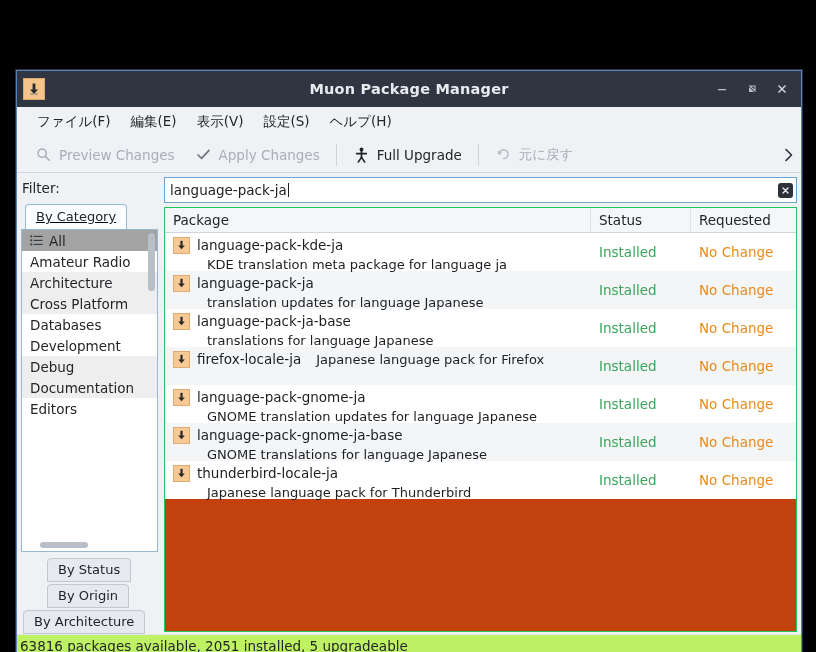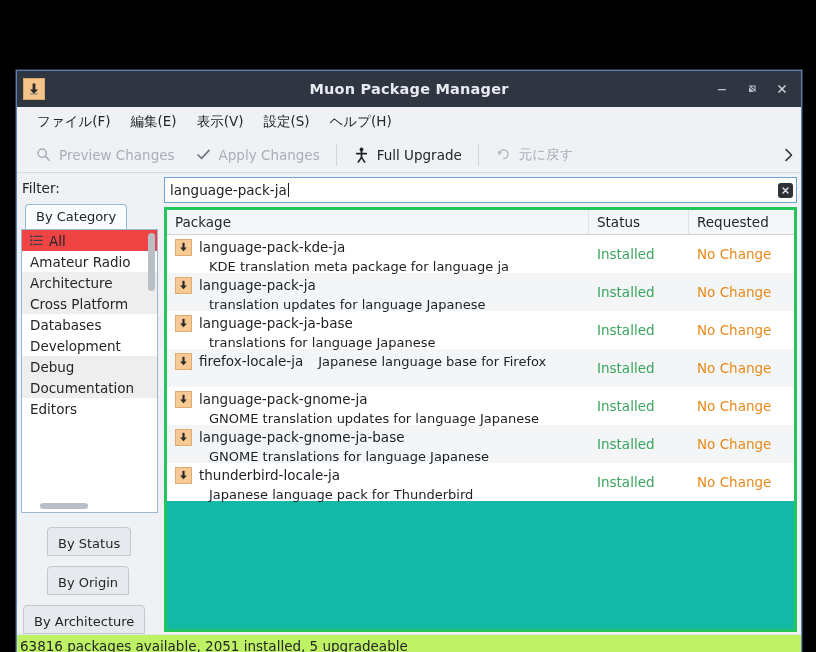--- a/index.html
+++ b/index.html
@@ -140,20 +140,21 @@
   }
   #filter-label {
     font-size: 13.5px;
     color: #232629;
     padding: 7px 0 6px 3px;
     height: 31px;
   }
   .tabhead {
     display: flex;
     padding-left: 6px;
+    text-decoration: underline;
   }
   .tab {
     font-size: 13px;
     color: #232629;
     padding: 4px 10px 5px 10px;
     background: #fbfcfd;
     border: 1px solid #8fbcd9;
     border-bottom: none;
     border-radius: 4px 4px 0 0;
     cursor: pointer;
@@ -172,21 +173,21 @@
     font-size: 13.5px;
     color: #232629;
     padding: 2.5px 6px 2.5px 8px;
     display: flex;
     align-items: center;
     gap: 6px;
     cursor: pointer;
     white-space: nowrap;
   }
   .cat-item.alt { background: #eeeeee; }
-  .cat-item.selected { background: #ef4444; }
+  .cat-item.selected { background: #a3a3a3; }
   #cat-vscroll {
     position: absolute;
     right: 2px; top: 3px;
     width: 7px; height: 58px;
     background: #b9bec7;
     border-radius: 4px;
   }
   #cat-hscroll {
     position: absolute;
     left: 18px; bottom: 3px;
@@ -194,22 +195,22 @@
     background: #b9bec7;
     border-radius: 4px;
   }
   .bottom-tabs { padding: 4px 0 0 0; }
   .btab {
     font-size: 13px;
     color: #232629;
     background: #e6e9ee;
     border: 1px solid #c2c7d0;
     border-radius: 4px 4px 0 0;
-    padding: 8px 10px 4px 10px;
-    margin-top: 10px;
+    padding: 3px 10px 4px 10px;
+    margin-top: 2px;
     cursor: pointer;
     white-space: nowrap;
     display: inline-block;
   }
   .btab-row { display: flex; }
   .btab-row.i1 { padding-left: 28px; }
   .btab-row.i2 { padding-left: 28px; text-align: right; }
   .btab-row.i3 { padding-left: 4px; }
 
   
@@ -249,22 +250,22 @@
     width: 15px; height: 15px;
     background: #2e3238;
     border-radius: 3px;
     display: flex; align-items: center; justify-content: center;
     cursor: pointer;
     flex: 0 0 auto;
   }
 
   #table {
     flex: 1 1 auto;
-    border: 3px solid #22c55e;
-    background: #14b8a6;
+    border: 1px solid #22c55e;
+    background: #c2410c;
     display: flex;
     flex-direction: column;
     min-height: 0;
     margin-bottom: 2px;
     justify-content: space-between;
   }
   #thead {
     display: flex;
     background: #f4f6f8;
     border-bottom: 1px solid #cfd4dd;
@@ -586,21 +587,21 @@
           <div class="row alt">
             <div class="cell-pkg">
               <span class="pkg-ico">
                 <svg width="11" height="11" viewBox="0 0 11 11">
                   <rect x="4.4" y="0.8" width="2.2" height="5.4" fill="#2b2b2b"></rect>
                   <path d="M2.2 5.4 L5.5 9.2 L8.8 5.4 Z" fill="#2b2b2b"></path>
                 </svg>
               </span>
               <span class="pkg-txt">
                 <span class="pkg-name">firefox-locale-ja</span>
-                <span class="pkg-desc">Japanese language base for Firefox</span>
+                <span class="pkg-desc">Japanese language pack for Firefox</span>
               </span>
             </div>
             <div class="cell-status">Installed</div>
             <div class="cell-req">No Change</div>
           </div>
 
           <div class="row">
             <div class="cell-pkg">
               <span class="pkg-ico">
                 <svg width="11" height="11" viewBox="0 0 11 11">

